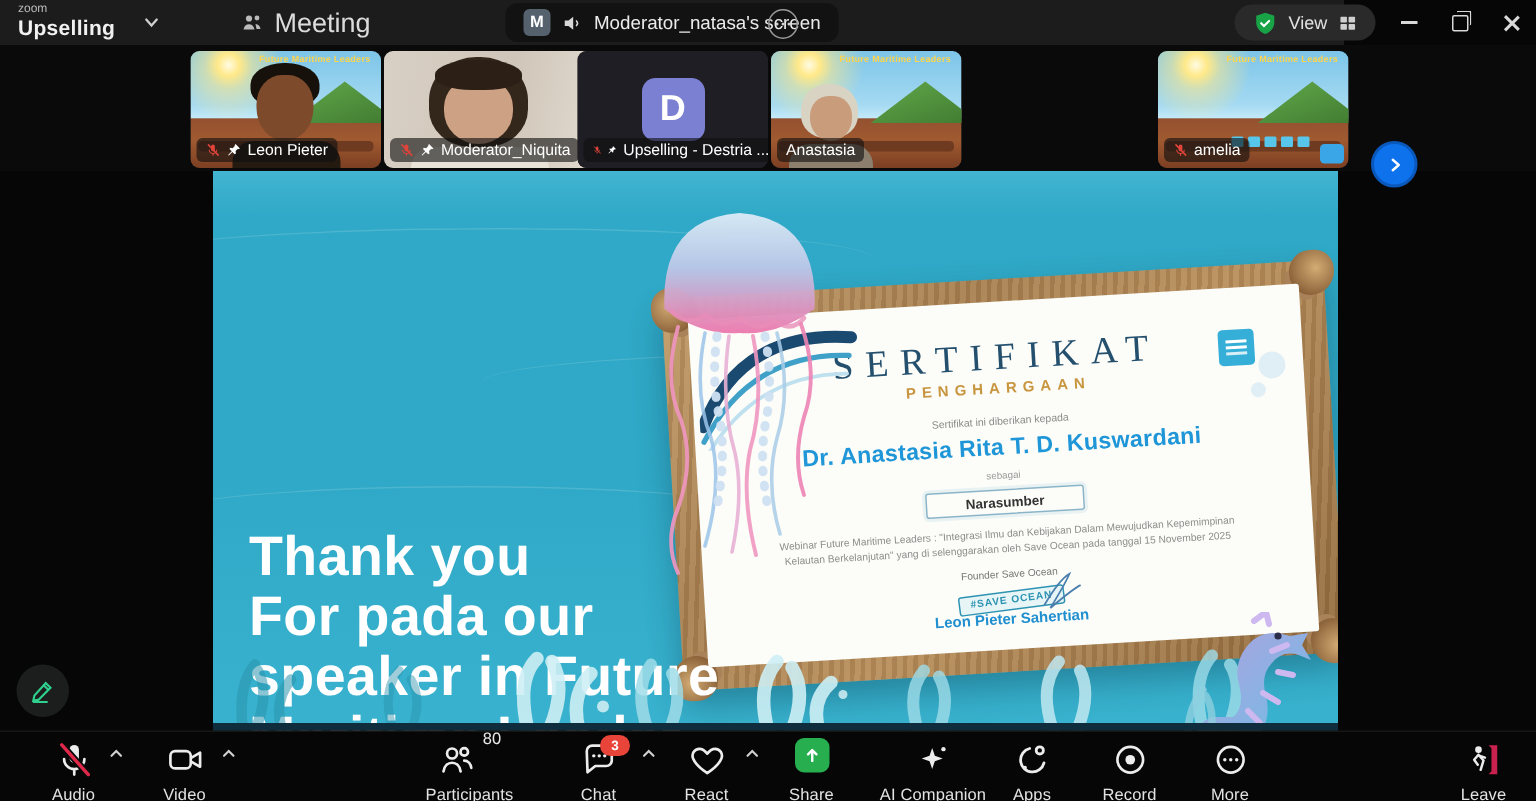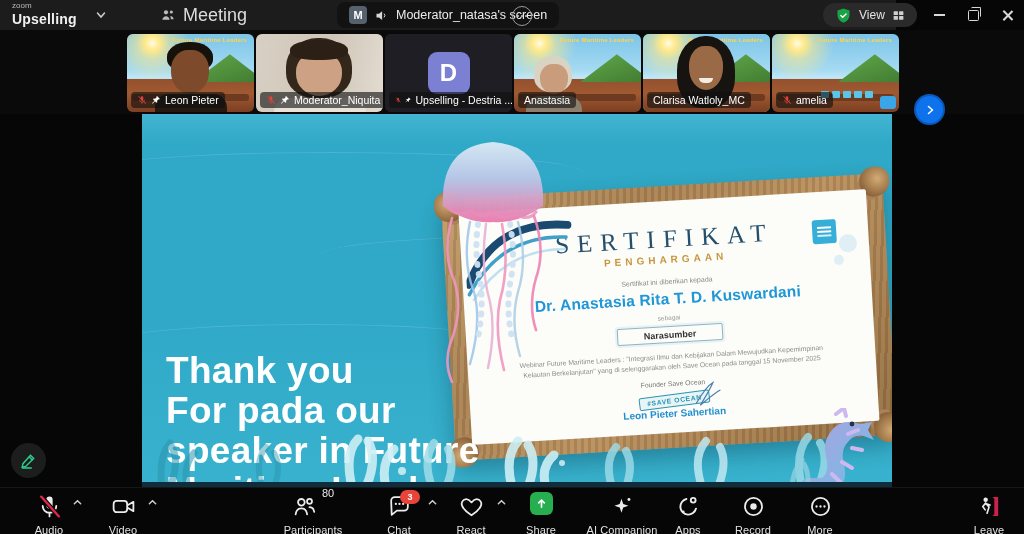--- a/index.html
+++ b/index.html
@@ -192,21 +192,21 @@
             <path d="M6 11.5a6 6 0 0 0 12 0M12 17.5V21" stroke="#e0443a" stroke-width="1.8" fill="none"></path>
             <path d="M4 3l17 18" stroke="#e0443a" stroke-width="2.4"></path>
           </svg>
         <svg width="10" height="10" viewBox="0 0 24 24" fill="#fff">
             <path d="M14.5 2.5l7 7-2.4 1.2-.8-.8-3.8 3.8.6 3.8-2 1.2-3.6-3.6-5.8 5.8-1.1-1.1 5.8-5.8-3.6-3.6 1.2-2 3.8.6 3.8-3.8-.8-.8z"></path>
           </svg>
         <span>Leon Pieter</span>
       </div>
     </div>
 
-    <div class="tile" style="left:256px;">
+    <div class="tile" style="left:256px;padding-left:18px;">
       <div class="cam-bg"></div>
       <div class="head-hair" style="left:30px;top:4px;width:66px;height:60px;background:#33261b;"></div>
       <div class="head-face" style="left:40px;top:18px;width:46px;height:44px;background:#cda184;"></div>
       <div class="head-hair" style="left:34px;top:6px;width:58px;height:20px;background:#2c2016;"></div>
       <div class="shoulders" style="left:18px;bottom:0;width:92px;height:14px;background:#e8e2d8;"></div>
       <div class="name-pill">
         <svg width="10" height="10" viewBox="0 0 24 24">
             <rect x="9" y="3" width="6" height="11" rx="3" fill="#e0443a"></rect>
             <path d="M6 11.5a6 6 0 0 0 12 0M12 17.5V21" stroke="#e0443a" stroke-width="1.8" fill="none"></path>
             <path d="M4 3l17 18" stroke="#e0443a" stroke-width="2.4"></path>
@@ -242,33 +242,20 @@
         </div>
       <span class="vbg-cap">Future Maritime Leaders</span>
       <div class="head-hair" style="left:20px;top:22px;width:38px;height:36px;background:#d9d3c4;"></div>
       <div class="head-face" style="left:26px;top:30px;width:28px;height:30px;background:#c99c7b;"></div>
       <div class="shoulders" style="left:12px;bottom:0;width:56px;height:16px;background:#8c7f6e;"></div>
       <div class="name-pill">
         <span>Anastasia</span>
       </div>
     </div>
 
-    <div class="tile active" style="left:643px;">
-      <div class="vbg">
-          <div class="mtn"></div>
-          <div class="ledge"></div>
-        </div>
-      <span class="vbg-cap">Future Maritime Leaders</span>
-      <div class="head-hair" style="left:34px;top:2px;width:58px;height:72px;background:#161310;"></div>
-      <div class="head-face" style="left:46px;top:12px;width:34px;height:44px;background:#9a6a46;"></div>
-      <div class="abs" style="left:56px;top:44px;width:14px;height:5px;border-radius:0 0 8px 8px;background:#f4ede4;"></div>
-      <div class="name-pill">
-        <span>Clarisa Watloly_MC</span>
-      </div>
-    </div>
 
     <div class="tile" style="left:772px;">
       <div class="vbg">
           <div class="mtn"></div>
           <div class="ledge"></div>
         </div>
       <span class="vbg-cap">Future Maritime Leaders</span>
       <div class="windows-row">
           <i></i>
           <i></i>

